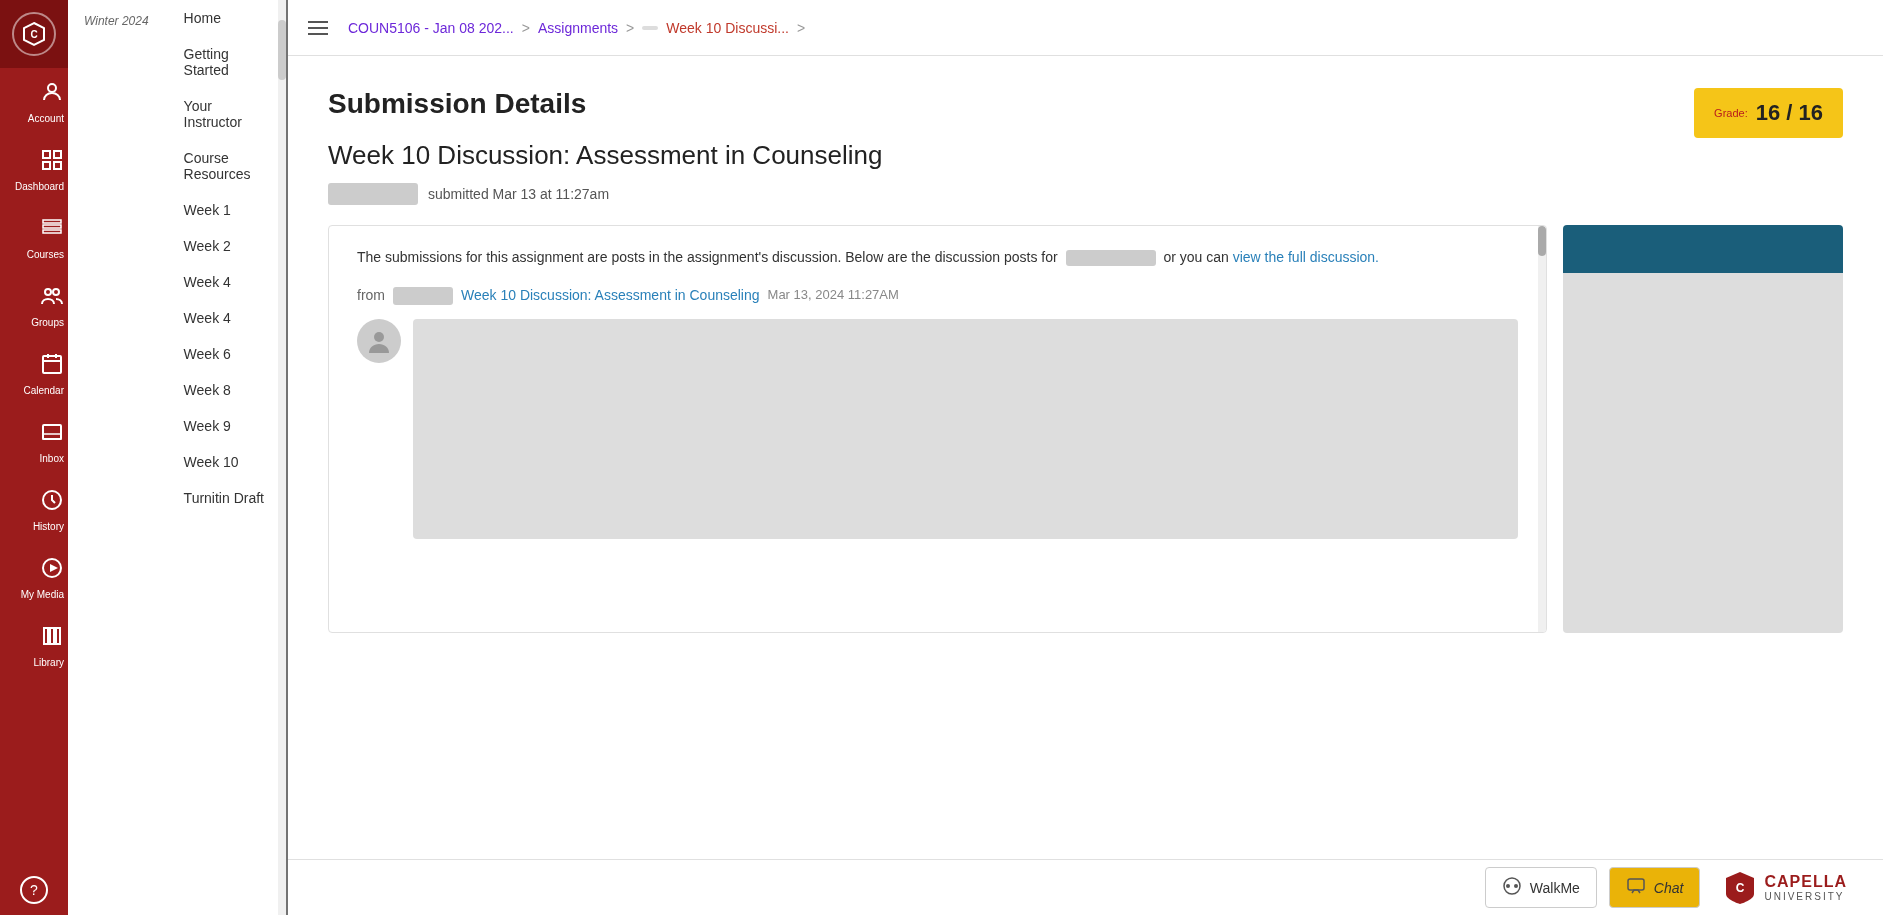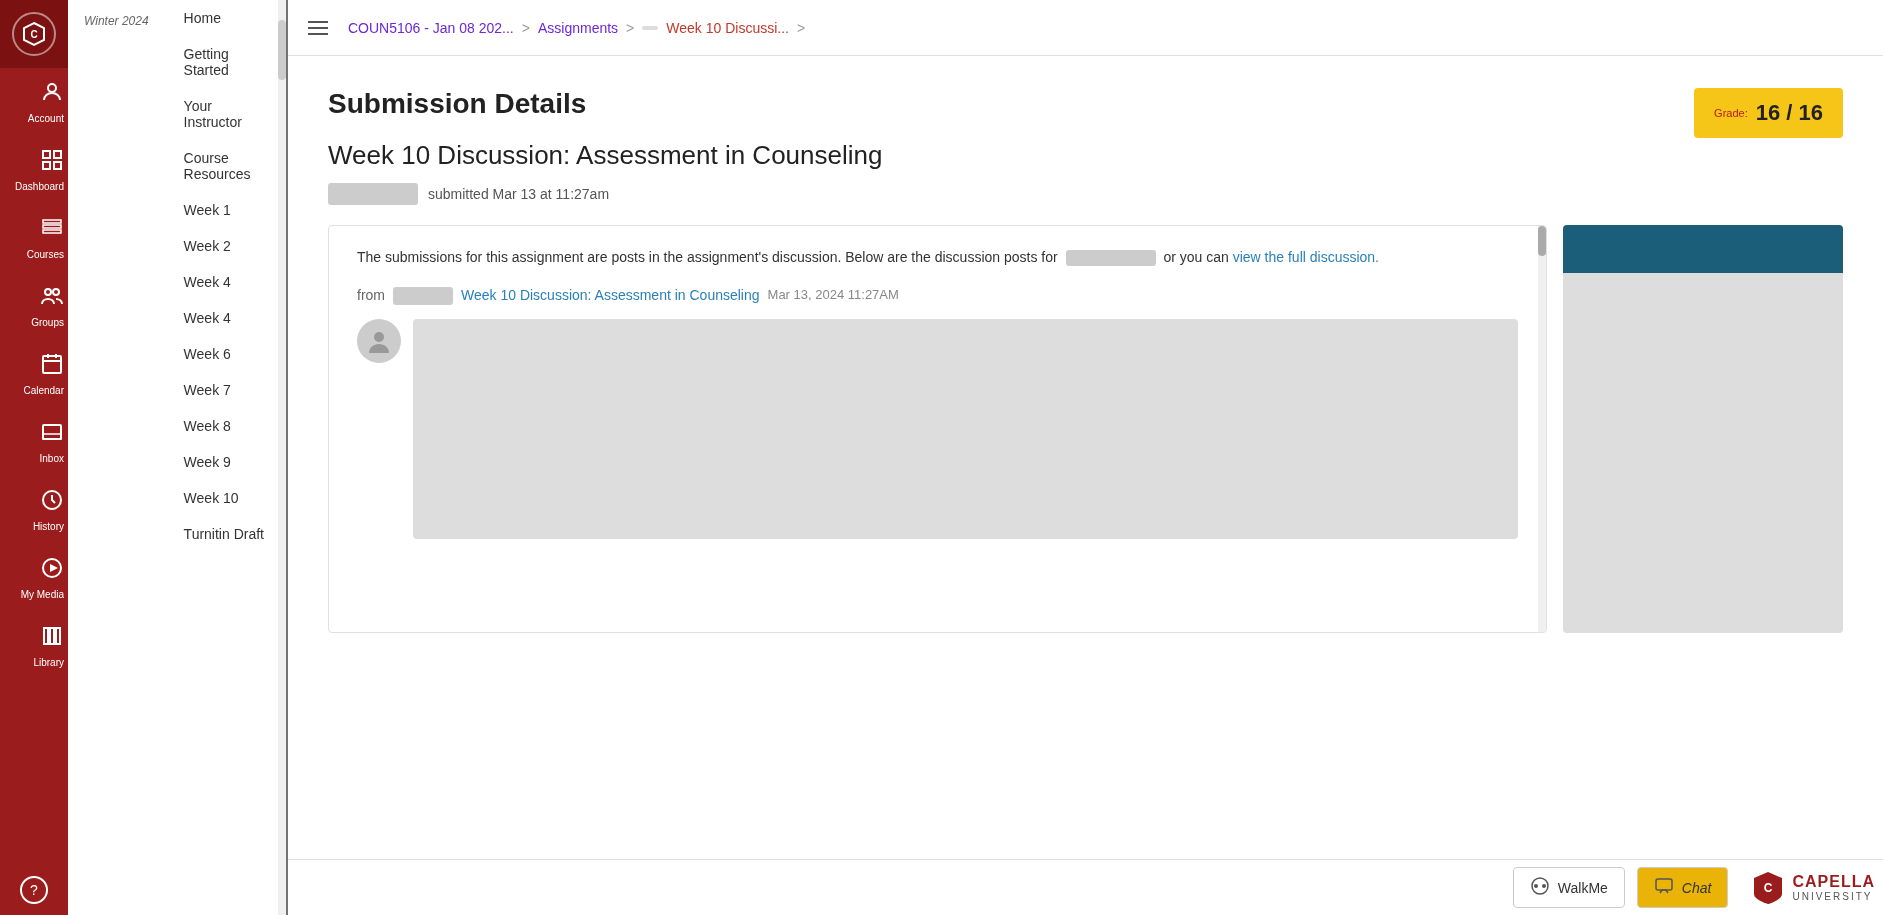--- a/index.html
+++ b/index.html
@@ -350,21 +350,21 @@
       height: 360px;
     }
 
     
     .footer-bar {
       height: 56px;
       border-top: 1px solid #e0e0e0;
       display: flex;
       align-items: center;
       justify-content: flex-end;
-      padding: 0 8px;
+      padding: 0 36px;
       gap: 12px;
       background: #fff;
       flex-shrink: 0;
     }
     .walkme-btn {
       display: flex;
       align-items: center;
       gap: 8px;
       border: 1px solid #ccc;
       background: #fff;
@@ -529,21 +529,20 @@
     </div>
     <div class="course-nav-item">Home</div>
     <div class="course-nav-item">Getting Started</div>
     <div class="course-nav-item">Your Instructor</div>
     <div class="course-nav-item">Course Resources</div>
     <div class="course-nav-item">Week 1</div>
     <div class="course-nav-item">Week 2</div>
     <div class="course-nav-item">Week 4</div>
     <div class="course-nav-item">Week 4</div>
     <div class="course-nav-item">Week 6</div>
-    <div class="course-nav-item">Week 7</div>
     <div class="course-nav-item">Week 8</div>
     <div class="course-nav-item">Week 9</div>
     <div class="course-nav-item">Week 10</div>
     <div class="course-nav-item">Turnitin Draft</div>
   </div>
 </div>
 
 <div class="main-content">
 
   <div class="breadcrumb-bar">

